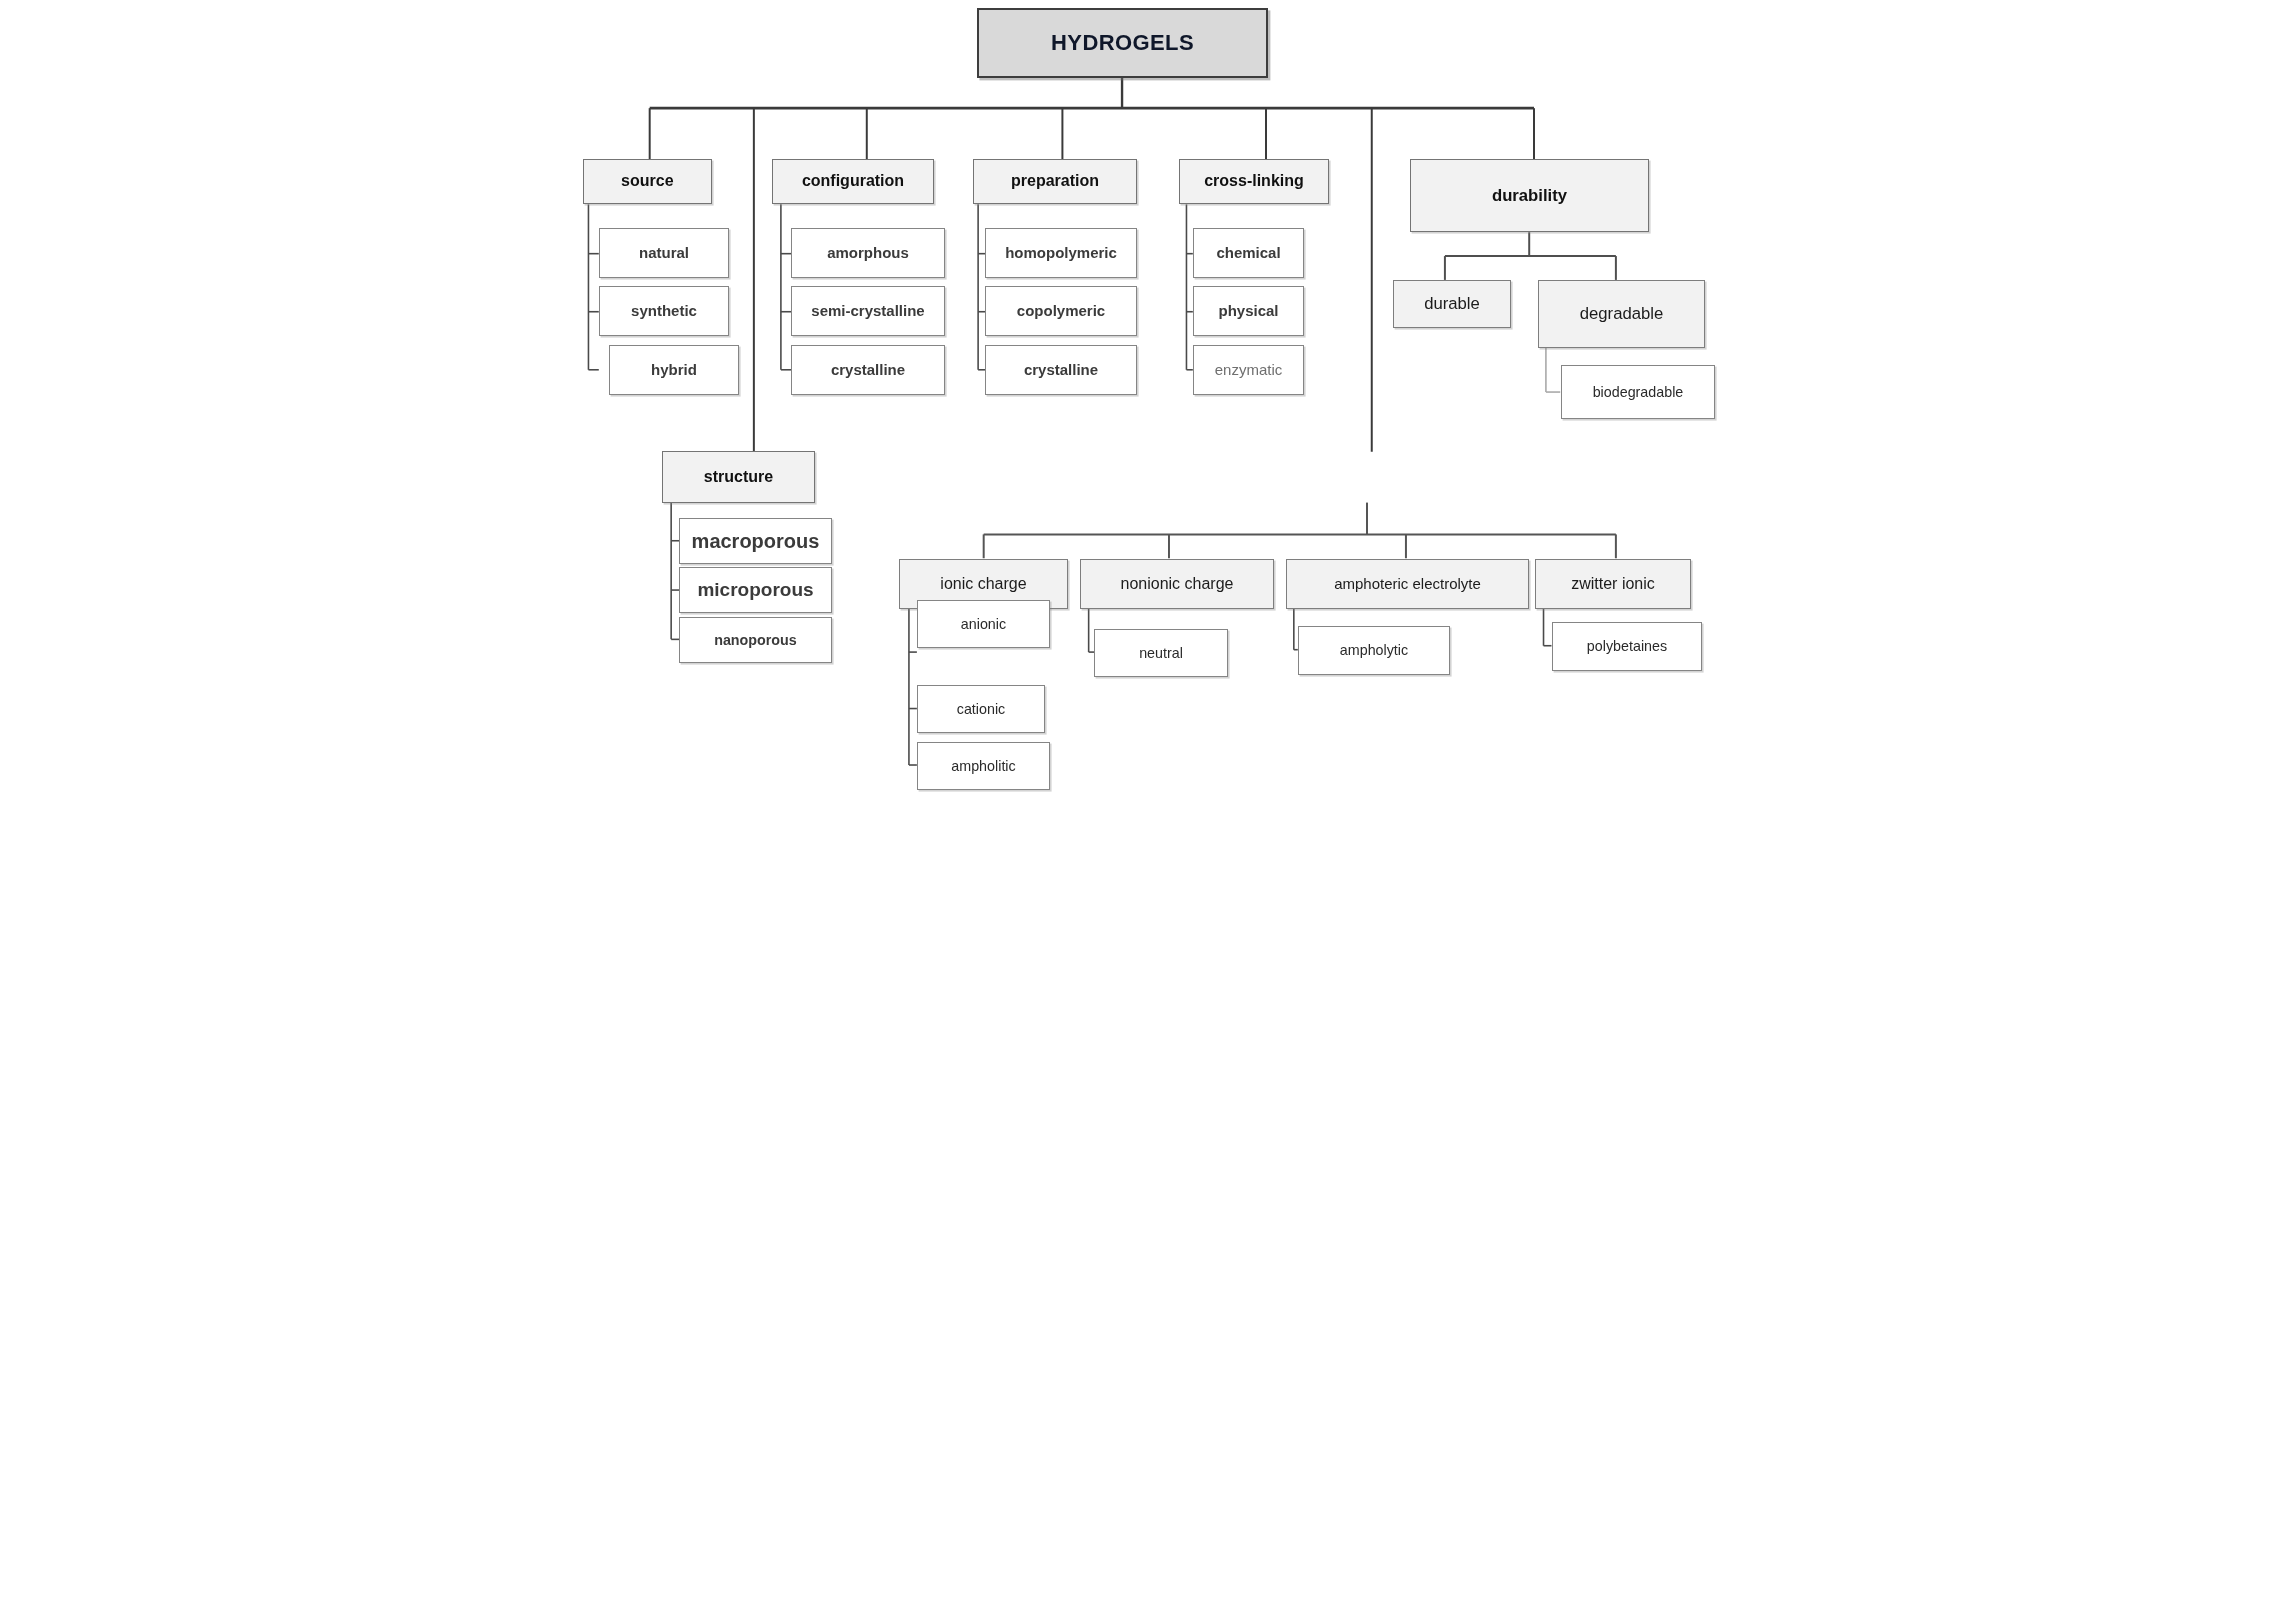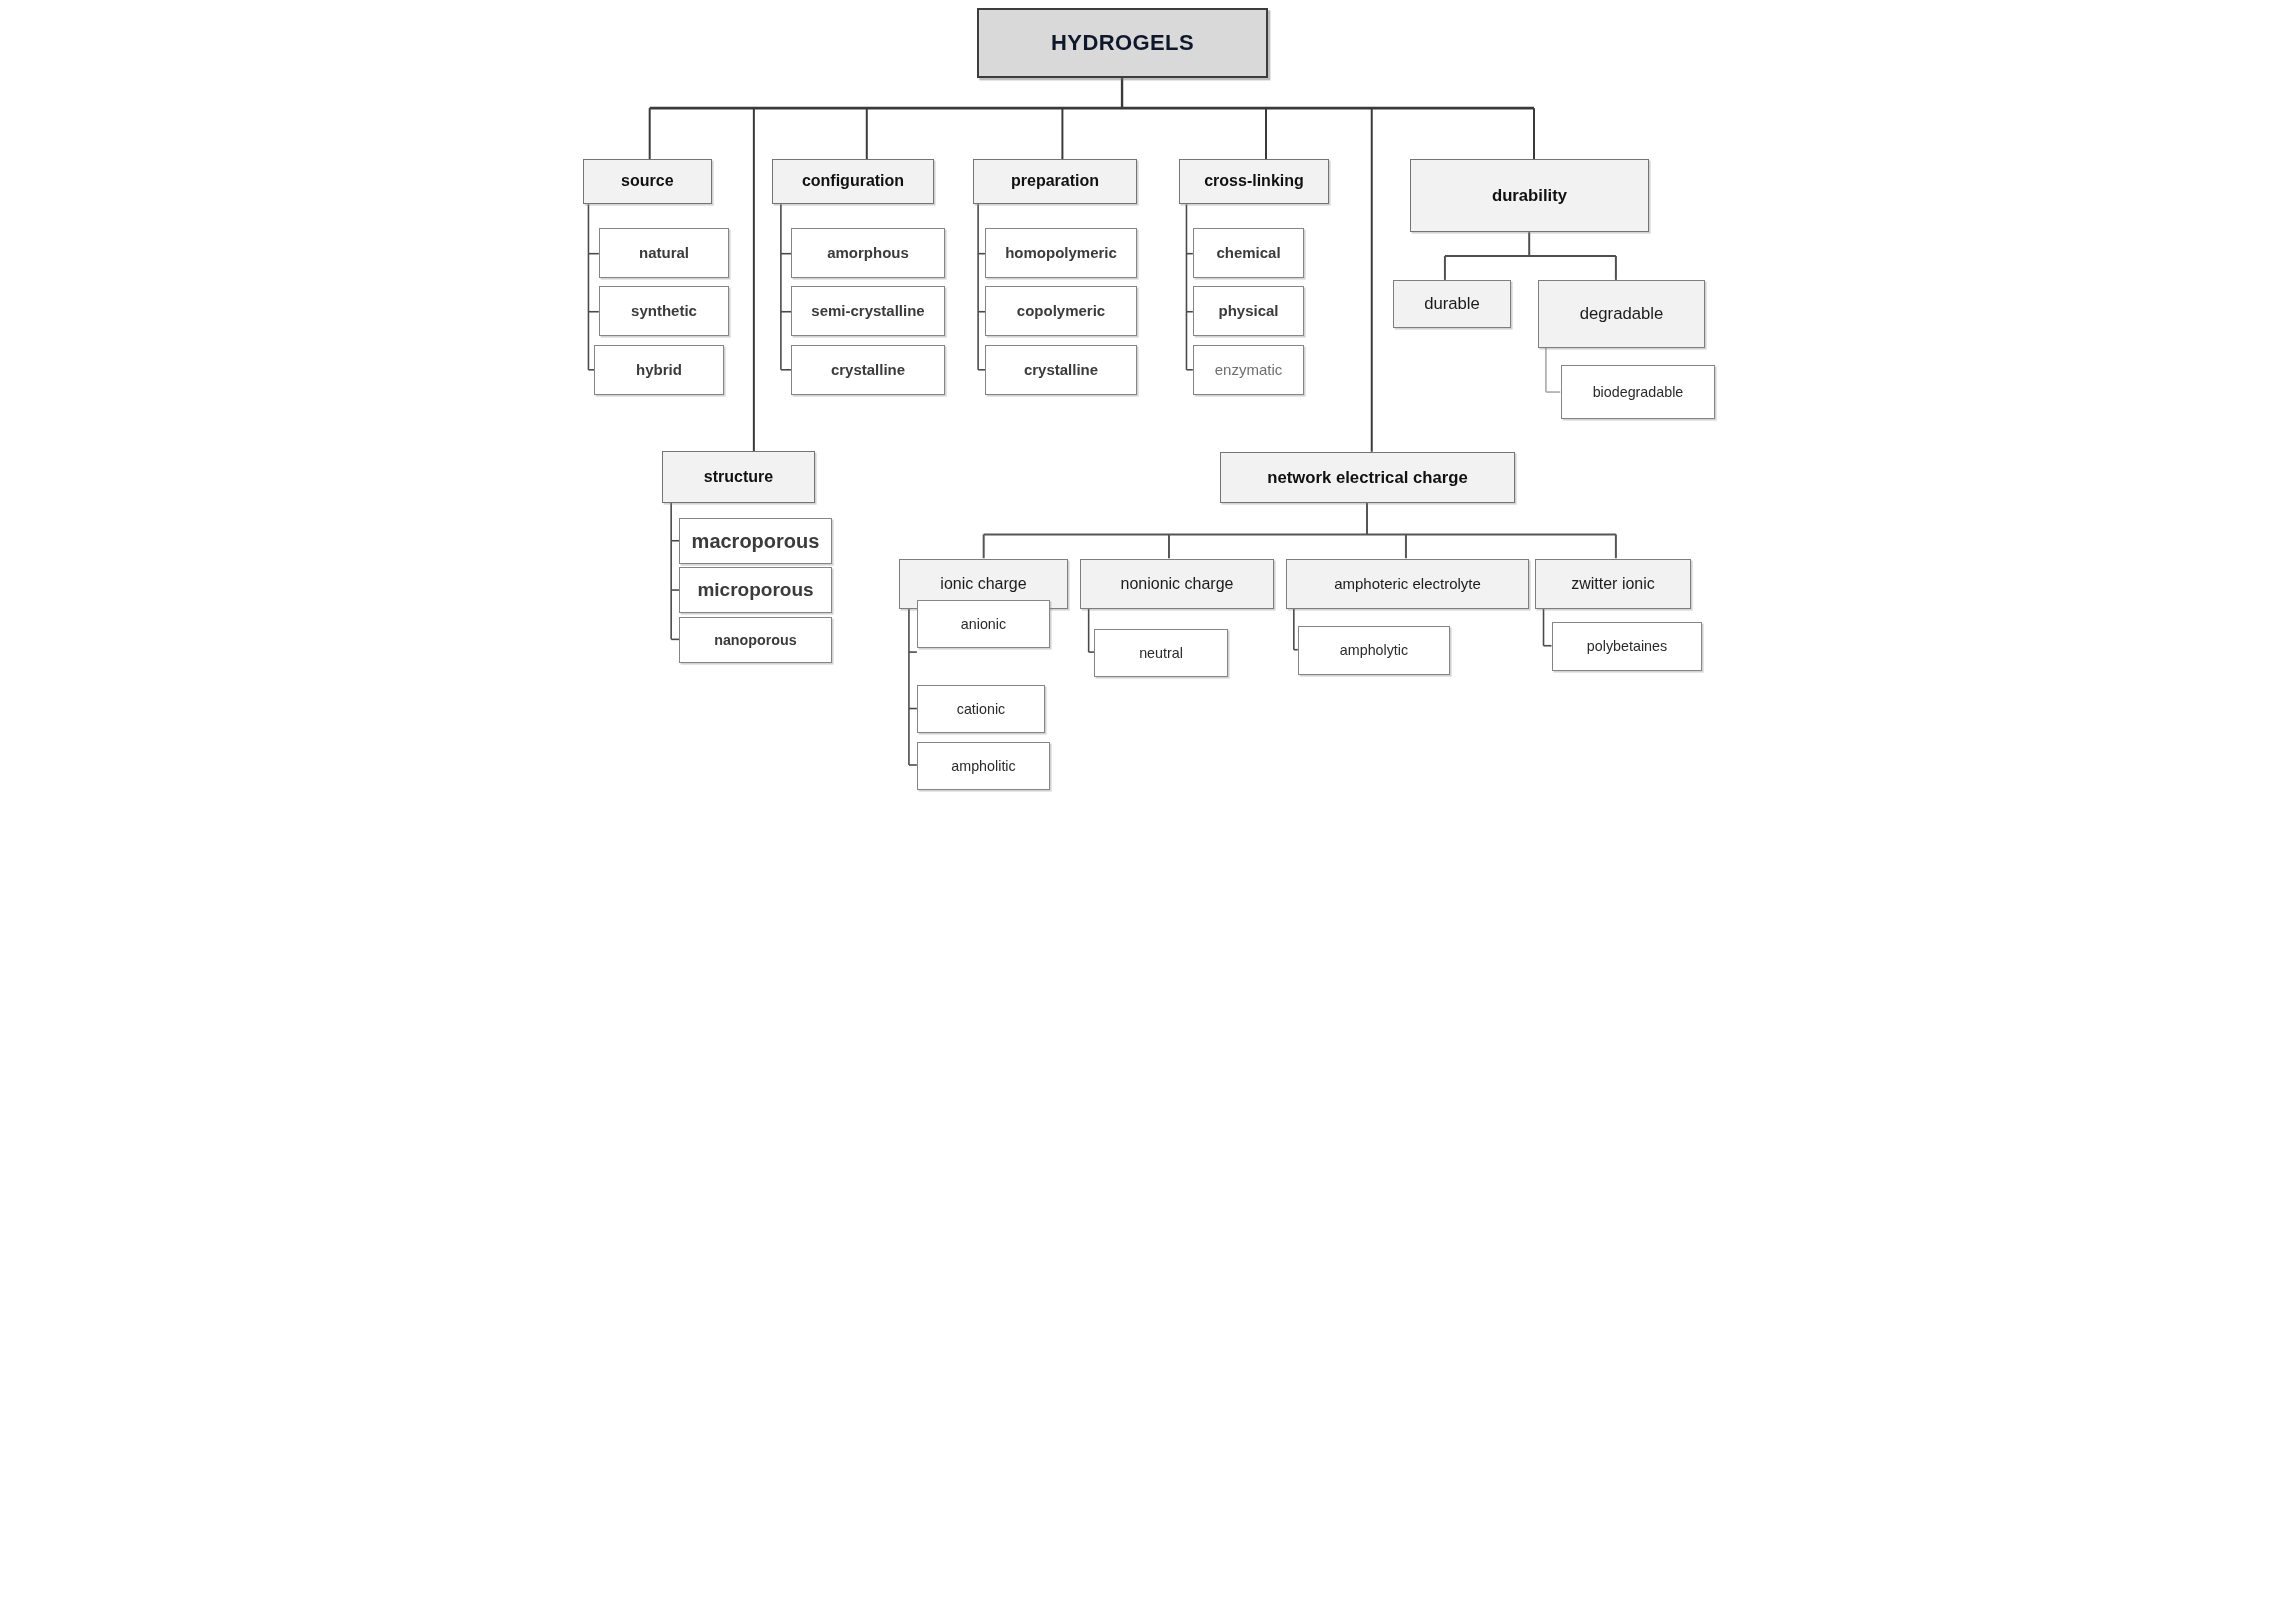--- a/index.html
+++ b/index.html
@@ -180,21 +180,21 @@
   <div class="n hdr big" style="left:836px;top:159px;width:239px;height:73px">
     <span class="t">durability</span>
   </div>
 
   <div class="n child" style="left:25px;top:228px;width:130px;height:50px">
     <span class="t">natural</span>
   </div>
   <div class="n child" style="left:25px;top:286px;width:130px;height:50px">
     <span class="t">synthetic</span>
   </div>
-  <div class="n child" style="left:20px;top:345px;width:130px;height:50px">
+  <div class="n child" style="left:35px;top:345px;width:130px;height:50px">
     <span class="t">hybrid</span>
   </div>
 
   <div class="n child" style="left:217px;top:228px;width:154px;height:50px">
     <span class="t">amorphous</span>
   </div>
   <div class="n child" style="left:217px;top:286px;width:154px;height:50px">
     <span class="t">semi-crystalline</span>
   </div>
   <div class="n child" style="left:217px;top:345px;width:154px;height:50px">
@@ -237,23 +237,20 @@
   <div class="n child" style="left:105px;top:518px;width:153px;height:46px;font-size:20px">
     <span class="t">macroporous</span>
   </div>
   <div class="n child" style="left:105px;top:567px;width:153px;height:46px;font-size:19px">
     <span class="t">microporous</span>
   </div>
   <div class="n child" style="left:105px;top:617px;width:153px;height:46px;font-size:14.3px">
     <span class="t">nanoporous</span>
   </div>
 
-  <div class="n hdr big" style="left:646px;top:452px;width:295px;height:51px">
-    <span class="t">network electrical charge</span>
-  </div>
   <div class="n hdr2" style="left:325px;top:559px;width:169px;height:50px;font-size:16px">
     <span class="t">ionic charge</span>
   </div>
   <div class="n hdr2" style="left:506px;top:559px;width:194px;height:50px;font-size:16px">
     <span class="t">nonionic charge</span>
   </div>
   <div class="n hdr2" style="left:712px;top:559px;width:243px;height:50px">
     <span class="t">amphoteric electrolyte</span>
   </div>
   <div class="n hdr2" style="left:961px;top:559px;width:156px;height:50px;font-size:16px">

